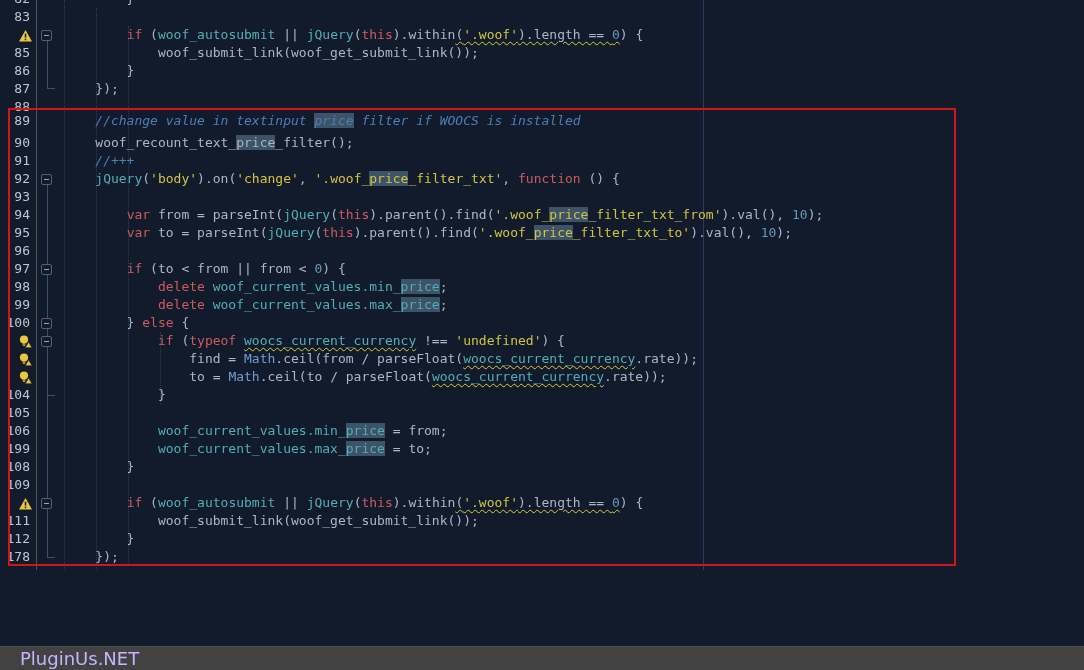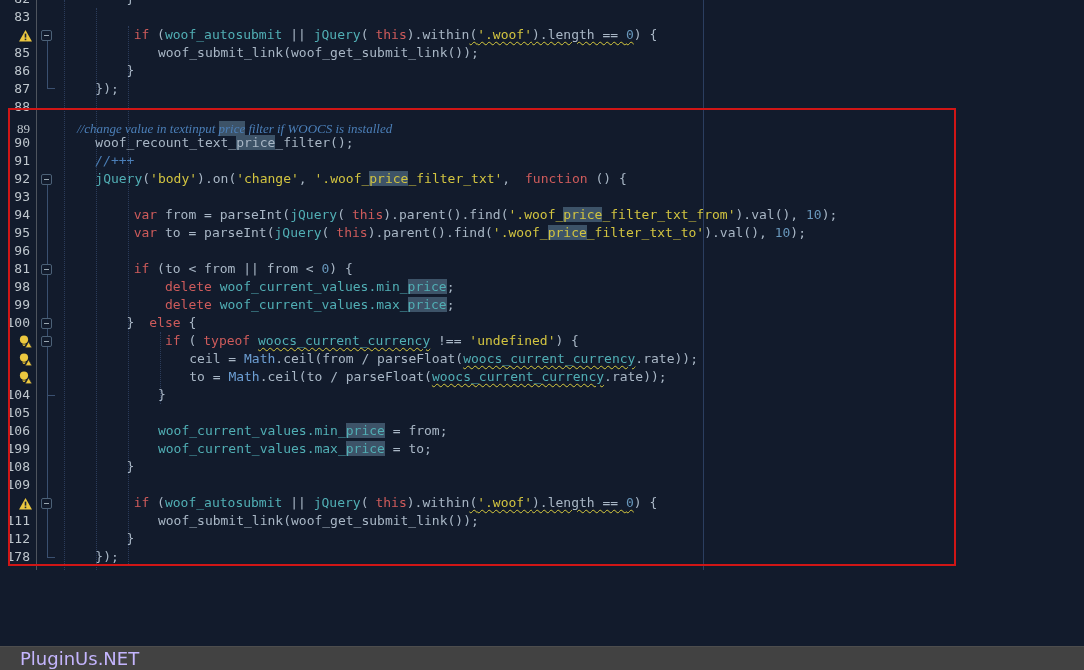--- a/index.html
+++ b/index.html
@@ -6,21 +6,21 @@
   .screen{position:relative;width:1084px;height:670px;background:#121B2C;overflow:hidden;
           font-family:"DejaVu Sans Mono","Liberation Mono",monospace;}
   .editor{position:absolute;left:0;top:0;right:0;height:570px;overflow:hidden;}
   .row{position:absolute;left:0;width:1084px;height:18px;line-height:18px;font-size:13px;z-index:2;}
   .lnum{position:absolute;left:0;top:0;width:30px;text-align:right;color:#BFC7CE;}
   .gicon{position:absolute;left:19px;top:3px;width:13px;height:13px;}
   .foldbox{position:absolute;left:41px;top:4px;width:9px;height:9px;border:1px solid #4C6177;
            border-radius:2px;background:#121B2C;}
   .foldbox i{display:block;width:5px;height:1px;background:#9AA7B0;margin:4px auto 0 auto;}
   .code{position:absolute;left:64px;top:0;white-space:pre;color:#A9B7C6;}
-  .t{color:#A9B7C6;} .k{color:#CE5B5B;margin-left:7px;} .s{color:#D2C440;} .c{color:#4B7FB8;font-style:italic;}
+  .t{color:#A9B7C6;} .k{color:#CE5B5B;} .s{color:#D2C440;} .c{color:#4B7FB8;font-style:italic;}
   .i{color:#51AFB5;} .n{color:#6897BB;} .m{color:#6D9FD4;}
   .h{background:#3D5368;}
   .w{text-decoration:underline;text-decoration-style:wavy;text-decoration-color:#D8CB3E;
      text-decoration-thickness:1px;text-underline-offset:2px;}
   .gutter-sep{position:absolute;left:36px;top:0;width:1px;height:646px;background:#4E545E;z-index:1;}
   .vguide{position:absolute;width:0;border-left:1px dotted #2B3C5B;z-index:1;}
   .margin-line{position:absolute;left:703px;top:0;width:1px;height:646px;background:#2B3E60;z-index:1;}
   .foldline{position:absolute;left:47px;width:1px;background:#3A5070;z-index:1;}
   .foldtick{position:absolute;left:47px;width:8px;height:1px;background:#3A5070;z-index:1;}
   .annot{position:absolute;left:8px;top:108px;width:948px;height:458px;border:2px solid #D01616;
@@ -79,21 +79,21 @@
           <span class="code"><span class="t">        }</span></span>
         </div>
         <div class="row" style="top: 80px;">
           <span class="lnum">87</span>
           <span class="code"><span class="t">    });</span></span>
         </div>
         <div class="row" style="top: 98px;">
           <span class="lnum">88</span>
           <span class="code"></span>
         </div>
-        <div class="row" style="top: 120px; font-family: Liberation Serif, serif;">
+        <div class="row" style="top: 112px;">
           <span class="lnum">89</span>
           <span class="code"><span class="c">    //change value in textinput </span><span class="c h">price</span><span class="c"> filter if WOOCS is installed</span></span>
         </div>
         <div class="row" style="top: 134px;">
           <span class="lnum">90</span>
           <span class="code"><span class="t">    woof_recount_text_</span><span class="t h">price</span><span class="t">_filter();</span></span>
         </div>
         <div class="row" style="top: 152px;">
           <span class="lnum">91</span>
           <span class="code"><span class="c">    //+++</span></span>
@@ -115,21 +115,21 @@
         </div>
         <div class="row" style="top: 224px;">
           <span class="lnum">95</span>
           <span class="code"><span class="t">        </span><span class="k">var</span><span class="t"> to = parseInt(</span><span class="i">jQuery</span><span class="t">(</span><span class="k">this</span><span class="t">).parent().find(</span><span class="s">'.woof_</span><span class="s h">price</span><span class="s">_filter_txt_to'</span><span class="t">).val(), </span><span class="n">10</span><span class="t">);</span></span>
         </div>
         <div class="row" style="top: 242px;">
           <span class="lnum">96</span>
           <span class="code"></span>
         </div>
         <div class="row" style="top: 260px;">
-          <span class="lnum">81</span>
+          <span class="lnum">97</span>
           <span class="foldbox">
             <i></i>
           </span>
           <span class="code"><span class="t">        </span><span class="k">if</span><span class="t"> (to &lt; from || from &lt; </span><span class="n">0</span><span class="t">) {</span></span>
         </div>
         <div class="row" style="top: 278px;">
           <span class="lnum">98</span>
           <span class="code"><span class="t">            </span><span class="k">delete</span><span class="t"> </span><span class="i">woof_current_values.min_</span><span class="i h">price</span><span class="t">;</span></span>
         </div>
         <div class="row" style="top: 296px;">
@@ -155,21 +155,21 @@
           </span>
           <span class="code"><span class="t">            </span><span class="k">if</span><span class="t"> (</span><span class="k">typeof</span><span class="t"> </span><span class="i w">woocs_current_currency</span><span class="t"> !== </span><span class="s">'undefined'</span><span class="t">) {</span></span>
         </div>
         <div class="row" style="top: 350px;">
           <span class="gicon"><svg width="13" height="13" viewBox="0 0 13 13">
               <circle cx="5" cy="4.6" r="4.1" fill="#EBC73F"></circle>
               <rect x="3.4" y="8.4" width="3.2" height="1.3" fill="#C9A92F"></rect>
               <rect x="3.9" y="10" width="2.2" height="1" fill="#C9A92F"></rect>
               <path d="M9.6 6.8 L13 12.8 L6.2 12.8 Z" fill="#EBC73F" stroke="#1b2333" stroke-width="0.7"></path>
             </svg></span>
-          <span class="code"><span class="t">                ceil = </span><span class="m">Math</span><span class="t">.ceil(from / parseFloat(</span><span class="i w">woocs_current_currency</span><span class="t">.rate));</span></span>
+          <span class="code"><span class="t">                find = </span><span class="m">Math</span><span class="t">.ceil(from / parseFloat(</span><span class="i w">woocs_current_currency</span><span class="t">.rate));</span></span>
         </div>
         <div class="row" style="top: 368px;">
           <span class="gicon"><svg width="13" height="13" viewBox="0 0 13 13">
               <circle cx="5" cy="4.6" r="4.1" fill="#EBC73F"></circle>
               <rect x="3.4" y="8.4" width="3.2" height="1.3" fill="#C9A92F"></rect>
               <rect x="3.9" y="10" width="2.2" height="1" fill="#C9A92F"></rect>
               <path d="M9.6 6.8 L13 12.8 L6.2 12.8 Z" fill="#EBC73F" stroke="#1b2333" stroke-width="0.7"></path>
             </svg></span>
           <span class="code"><span class="t">                to = </span><span class="m">Math</span><span class="t">.ceil(to / parseFloat(</span><span class="i w">woocs_current_currency</span><span class="t">.rate));</span></span>
         </div>

